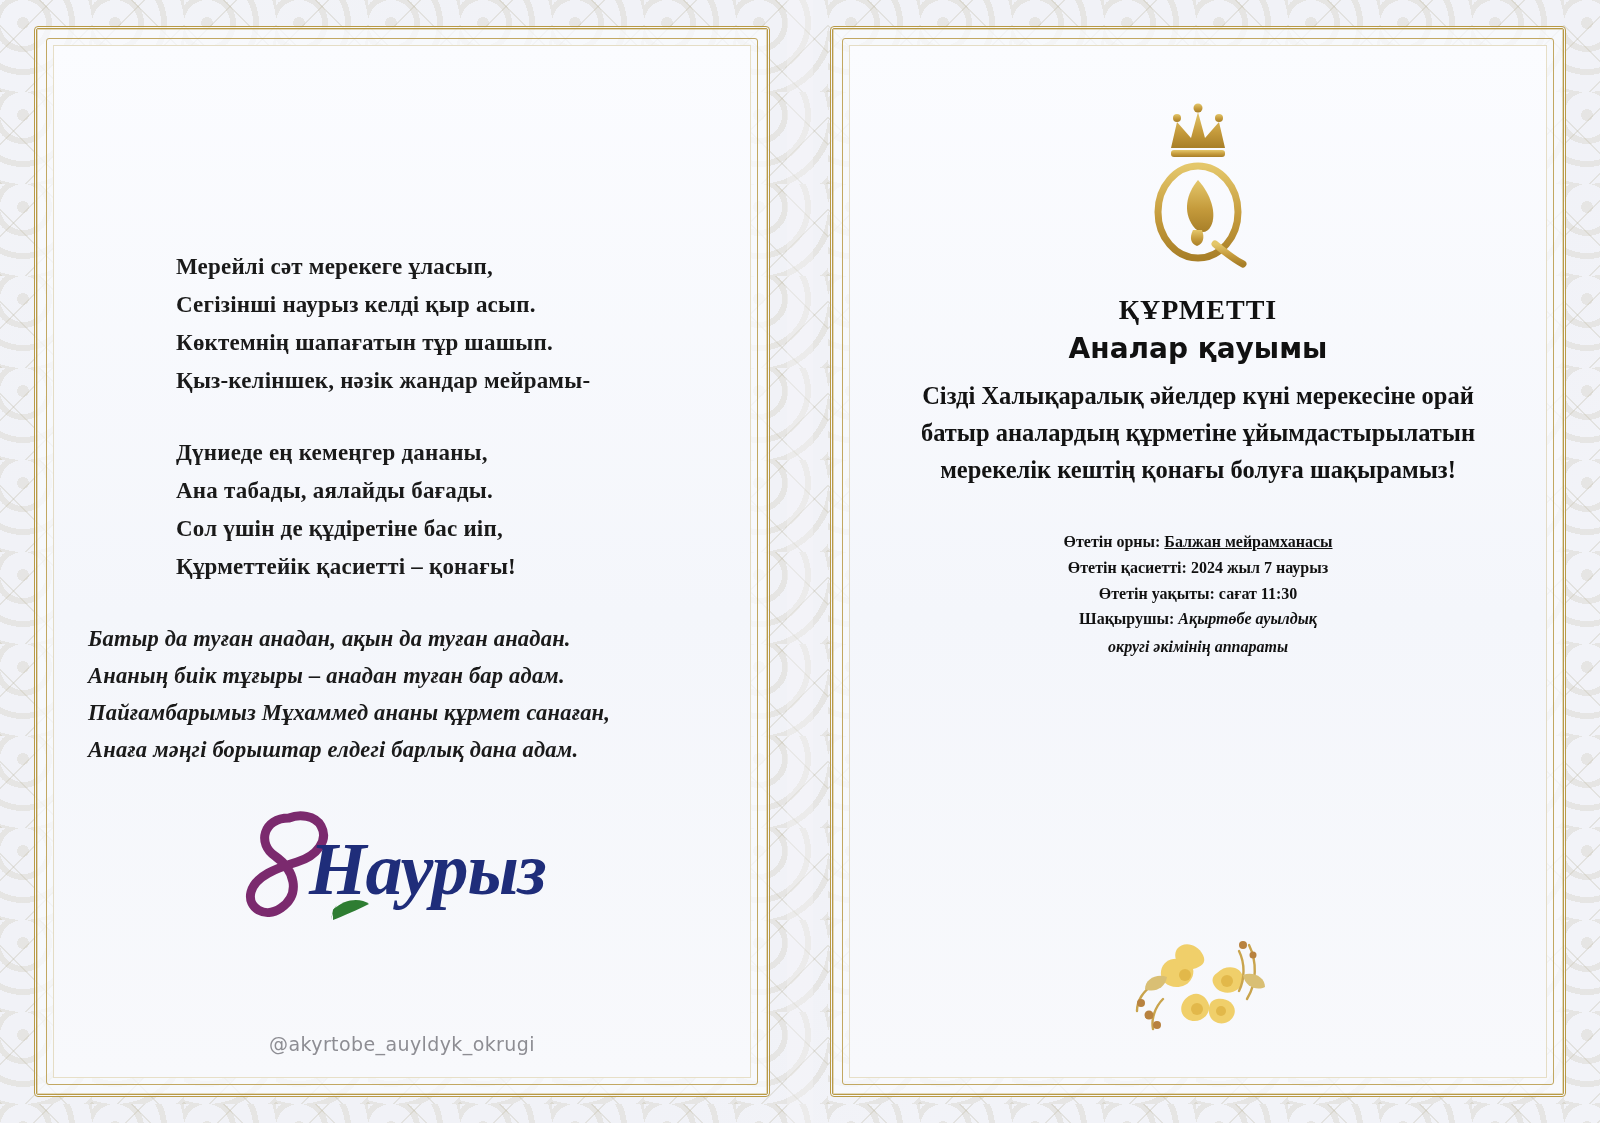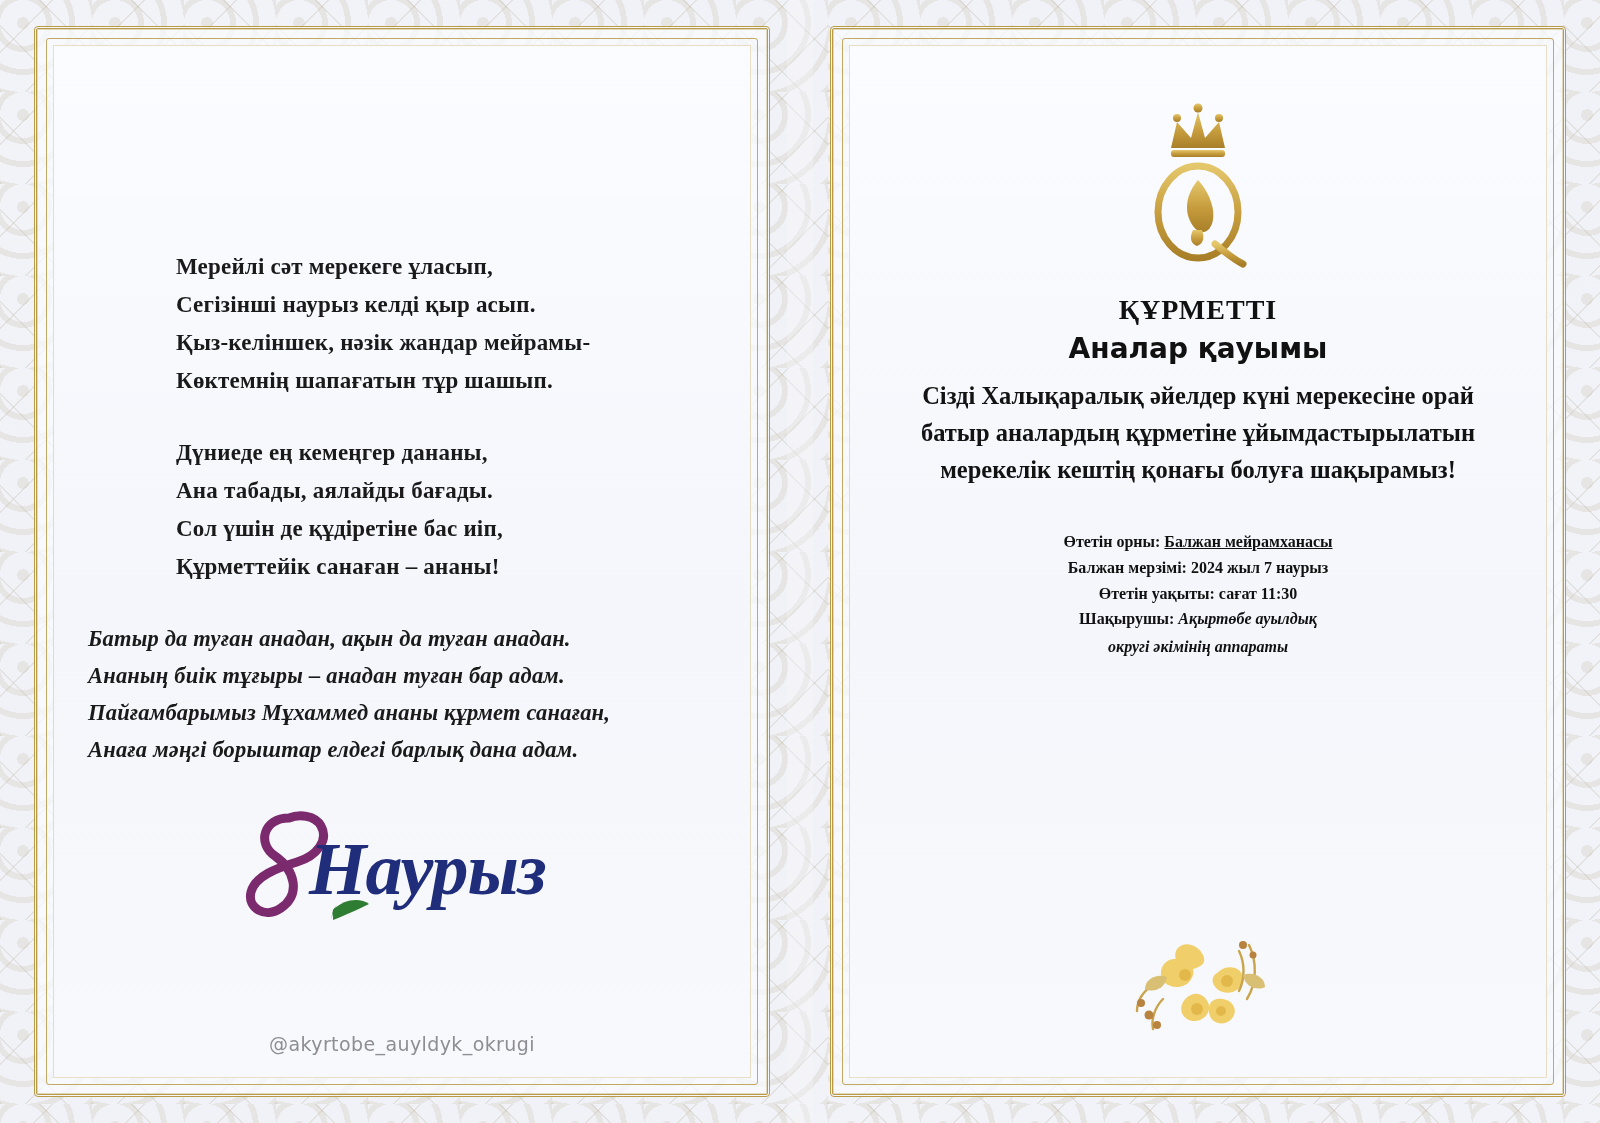--- a/index.html
+++ b/index.html
@@ -240,28 +240,28 @@
           <path d="M86 12 l14 -4 -4 14" stroke-width="1.8"></path>
         </svg>
       </span>
 
       <div class="inner">
 
         <div class="poem">
           <div class="stanza indent">
             <div class="verse">Мерейлі сәт мерекеге ұласып,</div>
             <div class="verse">Сегізінші наурыз келді қыр асып.</div>
+            <div class="verse">Көктемнің шапағатын тұр шашып.</div>
             <div class="verse">Қыз-келіншек, нәзік жандар мейрамы-</div>
-            <div class="verse">Көктемнің шапағатын тұр шашып.</div>
           </div>
           <div class="stanza indent">
             <div class="verse">Дүниеде ең кемеңгер дананы,</div>
             <div class="verse">Ана табады, аялайды бағады.</div>
             <div class="verse">Сол үшін де құдіретіне бас иіп,</div>
-            <div class="verse">Құрметтейік санаған – ананы!</div>
+            <div class="verse">Құрметтейік қасиетті – қонағы!</div>
           </div>
           <div class="stanza wide">
             <div class="verse">Батыр да туған анадан, ақын да туған анадан.</div>
             <div class="verse">Ананың биік тұғыры – анадан туған бар адам.</div>
             <div class="verse">Пайғамбарымыз Мұхаммед ананы құрмет санаған,</div>
             <div class="verse">Анаға мәңгі борыштар елдегі барлық дана адам.</div>
           </div>
         </div>
 
         <div class="logo-wrap">
@@ -360,21 +360,21 @@
         <div class="greeting-2">Аналар қауымы</div>
 
         <div class="body-text">Сізді Халықаралық әйелдер күні мерекесіне орай батыр аналардың құрметіне ұйымдастырылатын мерекелік кештің қонағы болуға шақырамыз!</div>
 
         <div class="details">
           <div class="detail-row">
             <span class="label">Өтетін орны:</span>
             <span class="value underline">Балжан мейрамханасы</span>
           </div>
           <div class="detail-row">
-            <span class="label">Балжан мерзімі:</span>
+            <span class="label">Өтетін қасиетті:</span>
             <span class="value">2024 жыл 7 наурыз</span>
           </div>
           <div class="detail-row">
             <span class="label">Өтетін уақыты:</span>
             <span class="value">сағат 11:30</span>
           </div>
           <div class="detail-row">
             <span class="label">Шақырушы:</span>
             <span class="value italic">Ақыртөбе ауылдық</span>
           </div>

